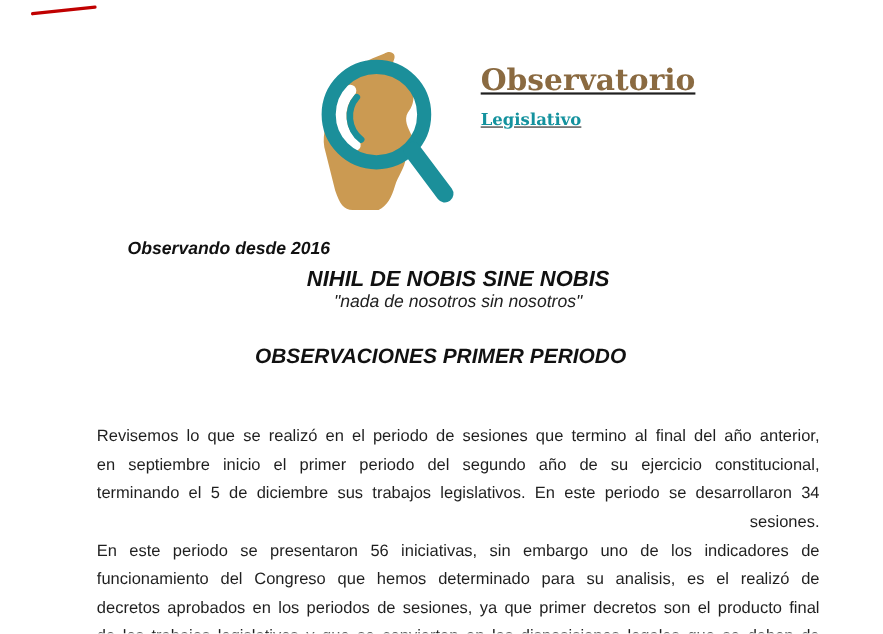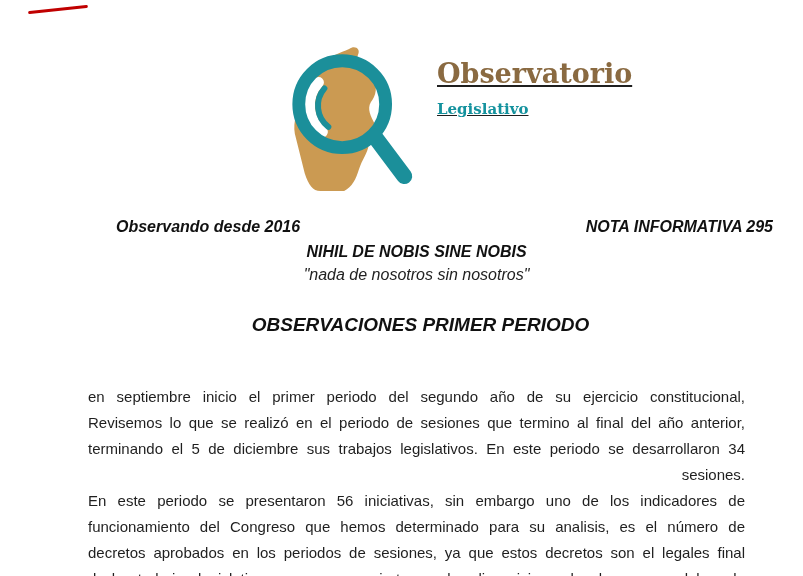--- a/index.html
+++ b/index.html
@@ -31,28 +31,28 @@
   .logo-org{color:#8a6a41;font-size:27px;white-space:nowrap;}
   .logo-sub{color:#14929e;font-size:15px;margin-top:12px;}
   
   .meta-row{
     position:absolute;left:88px;top:218px;width:657px;
     display:flex;justify-content:space-between;
     font-weight:bold;font-style:italic;font-size:16px;color:#111;margin-left:28px;
   }
   .motto-latin{
     position:absolute;left:88px;top:243px;width:657px;text-align:center;
-    font-weight:bold;font-style:italic;font-size:16px;color:#111;
+    font-weight:bold;font-style:italic;font-size:20px;color:#111;
   }
   .motto-spanish{
     position:absolute;left:88px;top:266px;width:657px;text-align:center;
     font-style:italic;font-size:16px;color:#222;
   }
   .doc-title{
-    position:absolute;left:92px;top:311px;width:657px;text-align:center;
+    position:absolute;left:72px;top:311px;width:657px;text-align:center;
     font-weight:bold;font-style:italic;font-size:19px;line-height:27px;color:#111;
   }
   
   .para{
     position:absolute;left:88px;width:657px;
     font-size:15px;line-height:26px;color:#1f1f1f;
   }
   .para-1{top:384px;}
   .para-2{top:488px;}
   .jline{text-align:justify;text-align-last:justify;white-space:normal;}
@@ -93,37 +93,36 @@
       <line x1="93" y1="95" x2="123" y2="135" stroke="#1b8f9a" stroke-width="16" stroke-linecap="round"></line>
     </svg>
     <div class="logo-text">
       <div class="logo-org">Observatorio</div>
       <div class="logo-sub">Legislativo</div>
     </div>
   </div>
 
   <div class="meta-row">
     <span>Observando desde 2016</span>
-    <span>NOTA INFORMATIVA 295</span>
   </div>
 
   <div class="motto-latin">NIHIL DE NOBIS SINE NOBIS</div>
   <div class="motto-spanish">"nada de nosotros sin nosotros"</div>
 
   <div class="doc-title">
     <div>OBSERVACIONES PRIMER PERIODO</div>
   </div>
 
   <div class="para para-1">
+    <div class="jline">Revisemos lo que se realizó en el periodo de sesiones que termino al final del año anterior,</div>
     <div class="jline">en septiembre inicio el primer periodo del segundo año de su ejercicio constitucional,</div>
-    <div class="jline">Revisemos lo que se realizó en el periodo de sesiones que termino al final del año anterior,</div>
     <div class="jline">terminando el 5 de diciembre sus trabajos legislativos. En este periodo se desarrollaron 34</div>
     <div class="lline">sesiones.</div>
   </div>
 
   <div class="para para-2">
     <div class="jline">En este periodo se presentaron 56 iniciativas, sin embargo uno de los indicadores de</div>
-    <div class="jline">funcionamiento del Congreso que hemos determinado para su analisis, es el número de</div>
-    <div class="jline">decretos aprobados en los periodos de sesiones, ya que estos decretos son el legales final</div>
+    <div class="jline">funcionamiento del Congreso que hemos determinado para su analisis, es el realizó de</div>
+    <div class="jline">decretos aprobados en los periodos de sesiones, ya que primer decretos son el producto final</div>
     <div class="jline">de los trabajos legislativos y que se convierten en las disposisiones legales que se deben de</div>
   </div>
 
 </div>
 
 </body></html>

